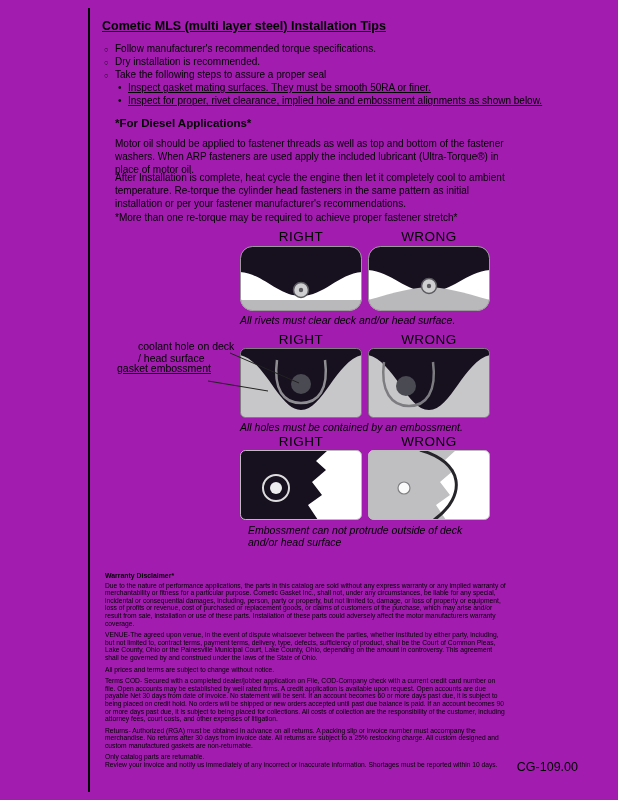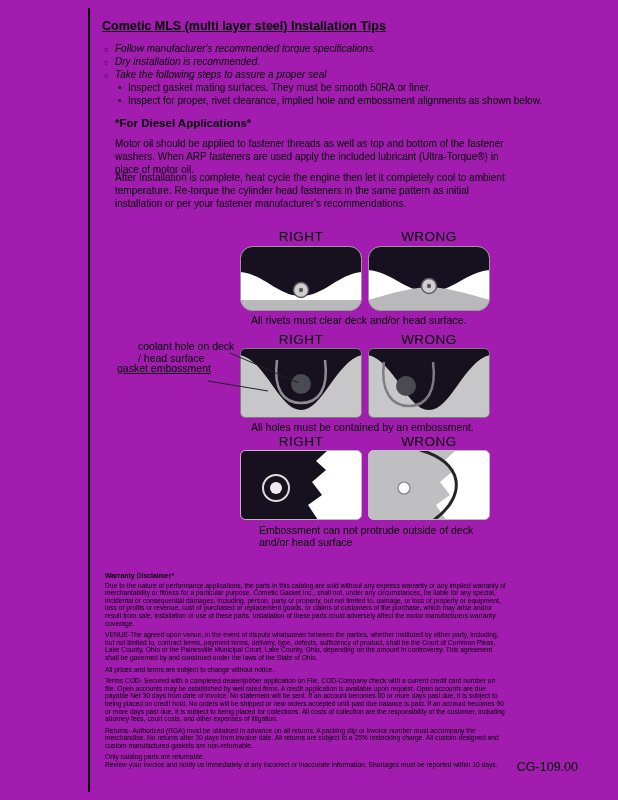--- a/index.html
+++ b/index.html
@@ -1,33 +1,33 @@
 <!DOCTYPE html>
 <html><head>
 <meta charset="utf-8">
 <style>
   html,body{margin:0;padding:0;}
   body{width:618px;height:800px;background:#ffffff;font-family:"Liberation Sans",sans-serif;color:#000;}
   .page{position:relative;width:618px;height:800px;background:#a21caf;overflow:hidden;}
   .vrule{position:absolute;left:88px;top:8px;width:2px;height:784px;background:#000;}
   .title{position:absolute;left:102px;top:19px;font-size:12.5px;font-weight:bold;text-decoration:underline;white-space:nowrap;}
   .tips{position:absolute;left:104px;top:42px;font-size:10px;line-height:13px;width:500px;}
-  .tip{position:relative;padding-left:11px;font-style:italic;}
+  .tip{position:relative;padding-left:11px;}
   .tip::before{content:"○";position:absolute;left:0;top:1px;font-size:7.5px;}
-  .subtip{position:relative;margin-left:14px;padding-left:10px;}
+  .subtip{position:relative;margin-left:14px;padding-left:10px;text-decoration:underline;}
   .subtip::before{content:"•";position:absolute;left:0;top:0;}
   .diesel-heading{position:absolute;left:115px;top:117px;font-size:11.5px;font-weight:bold;}
   .para{position:absolute;left:115px;width:400px;font-size:10px;line-height:13.2px;}
   .para1{top:137px;}
   .para2{top:171px;}
   .note{position:absolute;left:115px;top:212px;font-size:10px;}
   .dlabel{position:absolute;width:122px;text-align:center;font-size:13.5px;letter-spacing:0.5px;}
   .panel{position:absolute;width:122px;}
   .panel svg{display:block;width:122px;}
-  .caption{position:absolute;left:251px;font-size:10.5px;line-height:12px;}
+  .caption{position:absolute;left:240px;font-size:10.5px;line-height:12px;font-style:italic;}
   .callout{position:absolute;font-size:10.5px;line-height:11.5px;}
   .callout1{left:138px;top:341px;width:100px;}
   .callout2{left:117px;top:363px;white-space:nowrap;text-decoration:underline;}
   .overlay{position:absolute;left:0;top:0;width:618px;height:800px;pointer-events:none;}
   .legal{position:absolute;left:105px;top:572px;width:402px;font-size:6.7px;line-height:7.6px;}
   .legal h4{margin:0 0 2px 0;font-size:6.9px;font-weight:bold;}
   .legal p{margin:0 0 4px 0;}
   .legal p.tight{margin-bottom:0;}
   .footer{position:absolute;right:40px;top:760px;font-size:12.5px;}
 </style>
@@ -44,20 +44,21 @@
     <div class="tip">Follow manufacturer's recommended torque specifications.</div>
     <div class="tip">Dry installation is recommended.</div>
     <div class="tip">Take the following steps to assure a proper seal</div>
     <div class="subtip">Inspect gasket mating surfaces.  They must be smooth 50RA or finer.</div>
     <div class="subtip">Inspect for proper, rivet clearance, implied hole and embossment alignments as shown below.</div>
   </div>
 
   <div class="diesel-heading">*For Diesel Applications*</div>
   <div class="para para1">Motor oil should be applied to fastener threads as well as top and bottom of the fastener washers. When ARP fasteners are used apply the included lubricant (Ultra-Torque®) in place of motor oil.</div>
   <div class="para para2">After Installation is complete, heat cycle the engine then let it completely cool to ambient temperature. Re-torque the cylinder head fasteners in the same pattern as initial installation or per your fastener manufacturer's recommendations.</div>
+  <div class="note">*More than one re-torque may be required to achieve proper fastener stretch*</div>
 
   <div class="dlabel" style="left:240px;top:229px;">RIGHT</div>
   <div class="dlabel" style="left:368px;top:229px;">WRONG</div>
 
   <div class="panel" style="left:240px;top:246px;">
     <svg viewBox="0 0 122 65">
       <defs>
           <clipPath id="cp-r1a">
             <rect x="0.5" y="0.5" width="121" height="64" rx="12"></rect>
           </clipPath>

